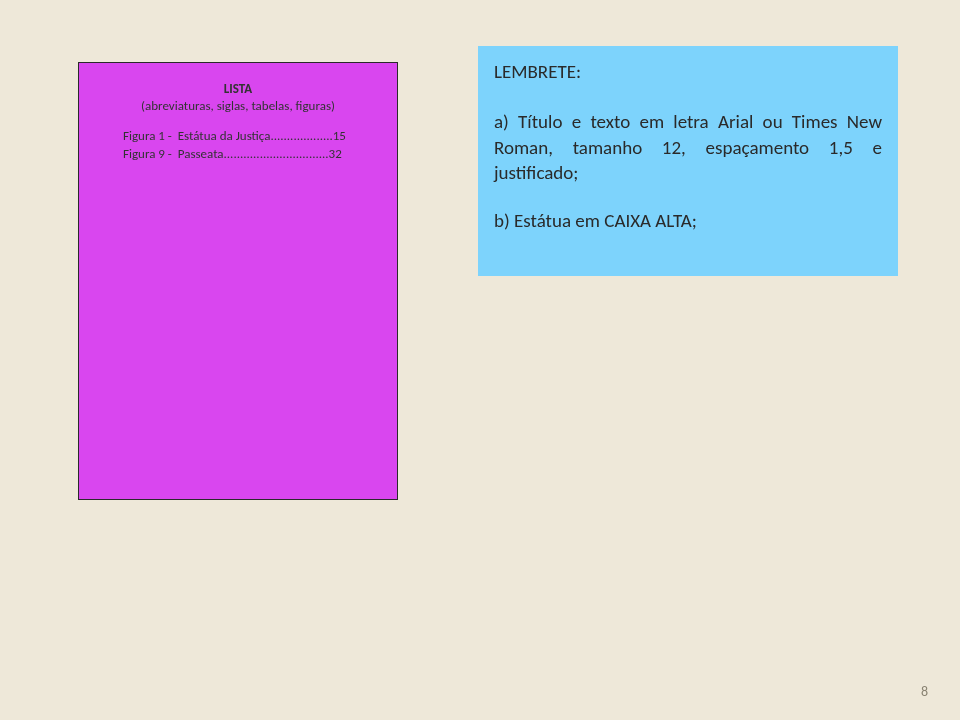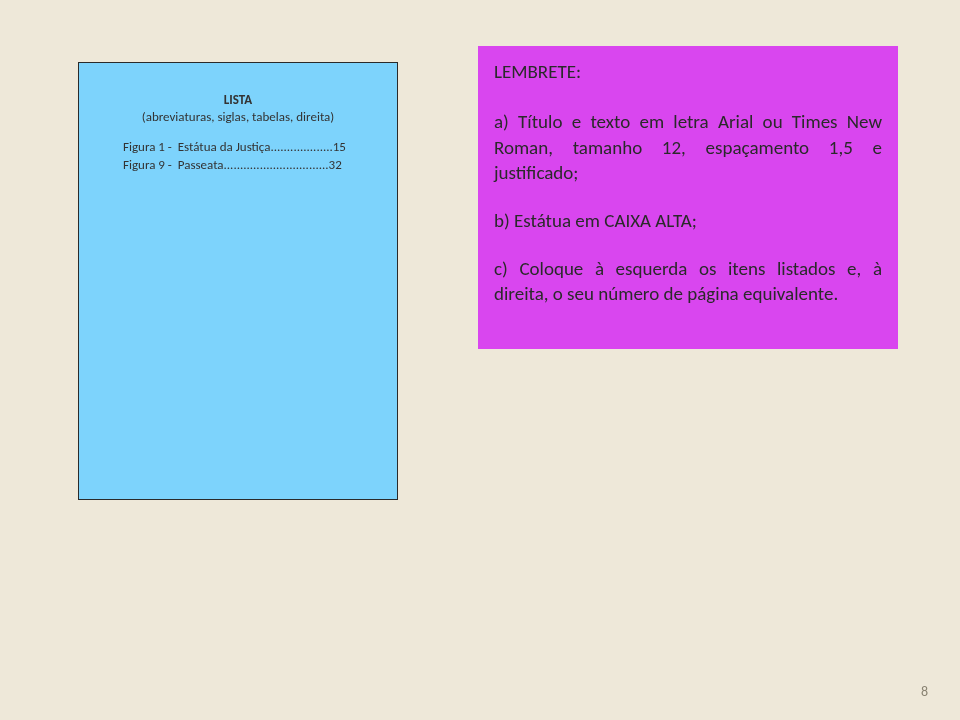--- a/index.html
+++ b/index.html
@@ -8,23 +8,23 @@
     background: #eee8d9;
     font-family: Calibri, Arial, sans-serif;
     position: relative;
   }
   .left-box {
     position: absolute;
     left: 78px;
     top: 62px;
     width: 320px;
     height: 438px;
-    background: #7dd3fc;
+    background: #d946ef;
     border: 1.5px solid #2a2a2a;
-    padding: 29px 20px;
+    padding: 18px 20px;
   }
   .left-title {
     text-align: center;
     font-weight: bold;
     font-size: 13px;
     color: #333;
     margin-bottom: 2px;
   }
   .left-sub {
     text-align: center;
@@ -37,21 +37,21 @@
     color: #333;
     line-height: 1.4;
     white-space: pre;
     margin-left: 24px;
   }
   .right-box {
     position: absolute;
     left: 478px;
     top: 46px;
     width: 420px;
-    background: #d946ef;
+    background: #7dd3fc;
     padding: 14px 16px 20px 16px;
   }
   .right-title {
     font-size: 19px;
     color: #2a2a2a;
     margin-bottom: 26px;
   }
   .right-para {
     font-size: 19px;
     color: #2a2a2a;
@@ -65,25 +65,24 @@
     bottom: 20px;
     font-size: 14px;
     color: #8a8373;
   }
 </style>
 </head>
 <body>
 
 <div class="left-box">
   <div class="left-title">LISTA</div>
-  <div class="left-sub">(abreviaturas, siglas, tabelas, direita)</div>
+  <div class="left-sub">(abreviaturas, siglas, tabelas, figuras)</div>
   <div class="left-line">Figura 1 -  Estátua da Justiça...................15</div>
   <div class="left-line">Figura 9 -  Passeata................................32</div>
 </div>
 
 <div class="right-box">
   <div class="right-title">LEMBRETE:</div>
   <div class="right-para">a) Título e texto em letra Arial ou Times New Roman, tamanho 12, espaçamento 1,5 e justificado;</div>
   <div class="right-para">b) Estátua em CAIXA ALTA;</div>
-  <div class="right-para">c) Coloque à esquerda os itens listados e, à direita, o seu número de página equivalente.</div>
 </div>
 
 <div class="page-num">8</div>
 
 </body></html>

